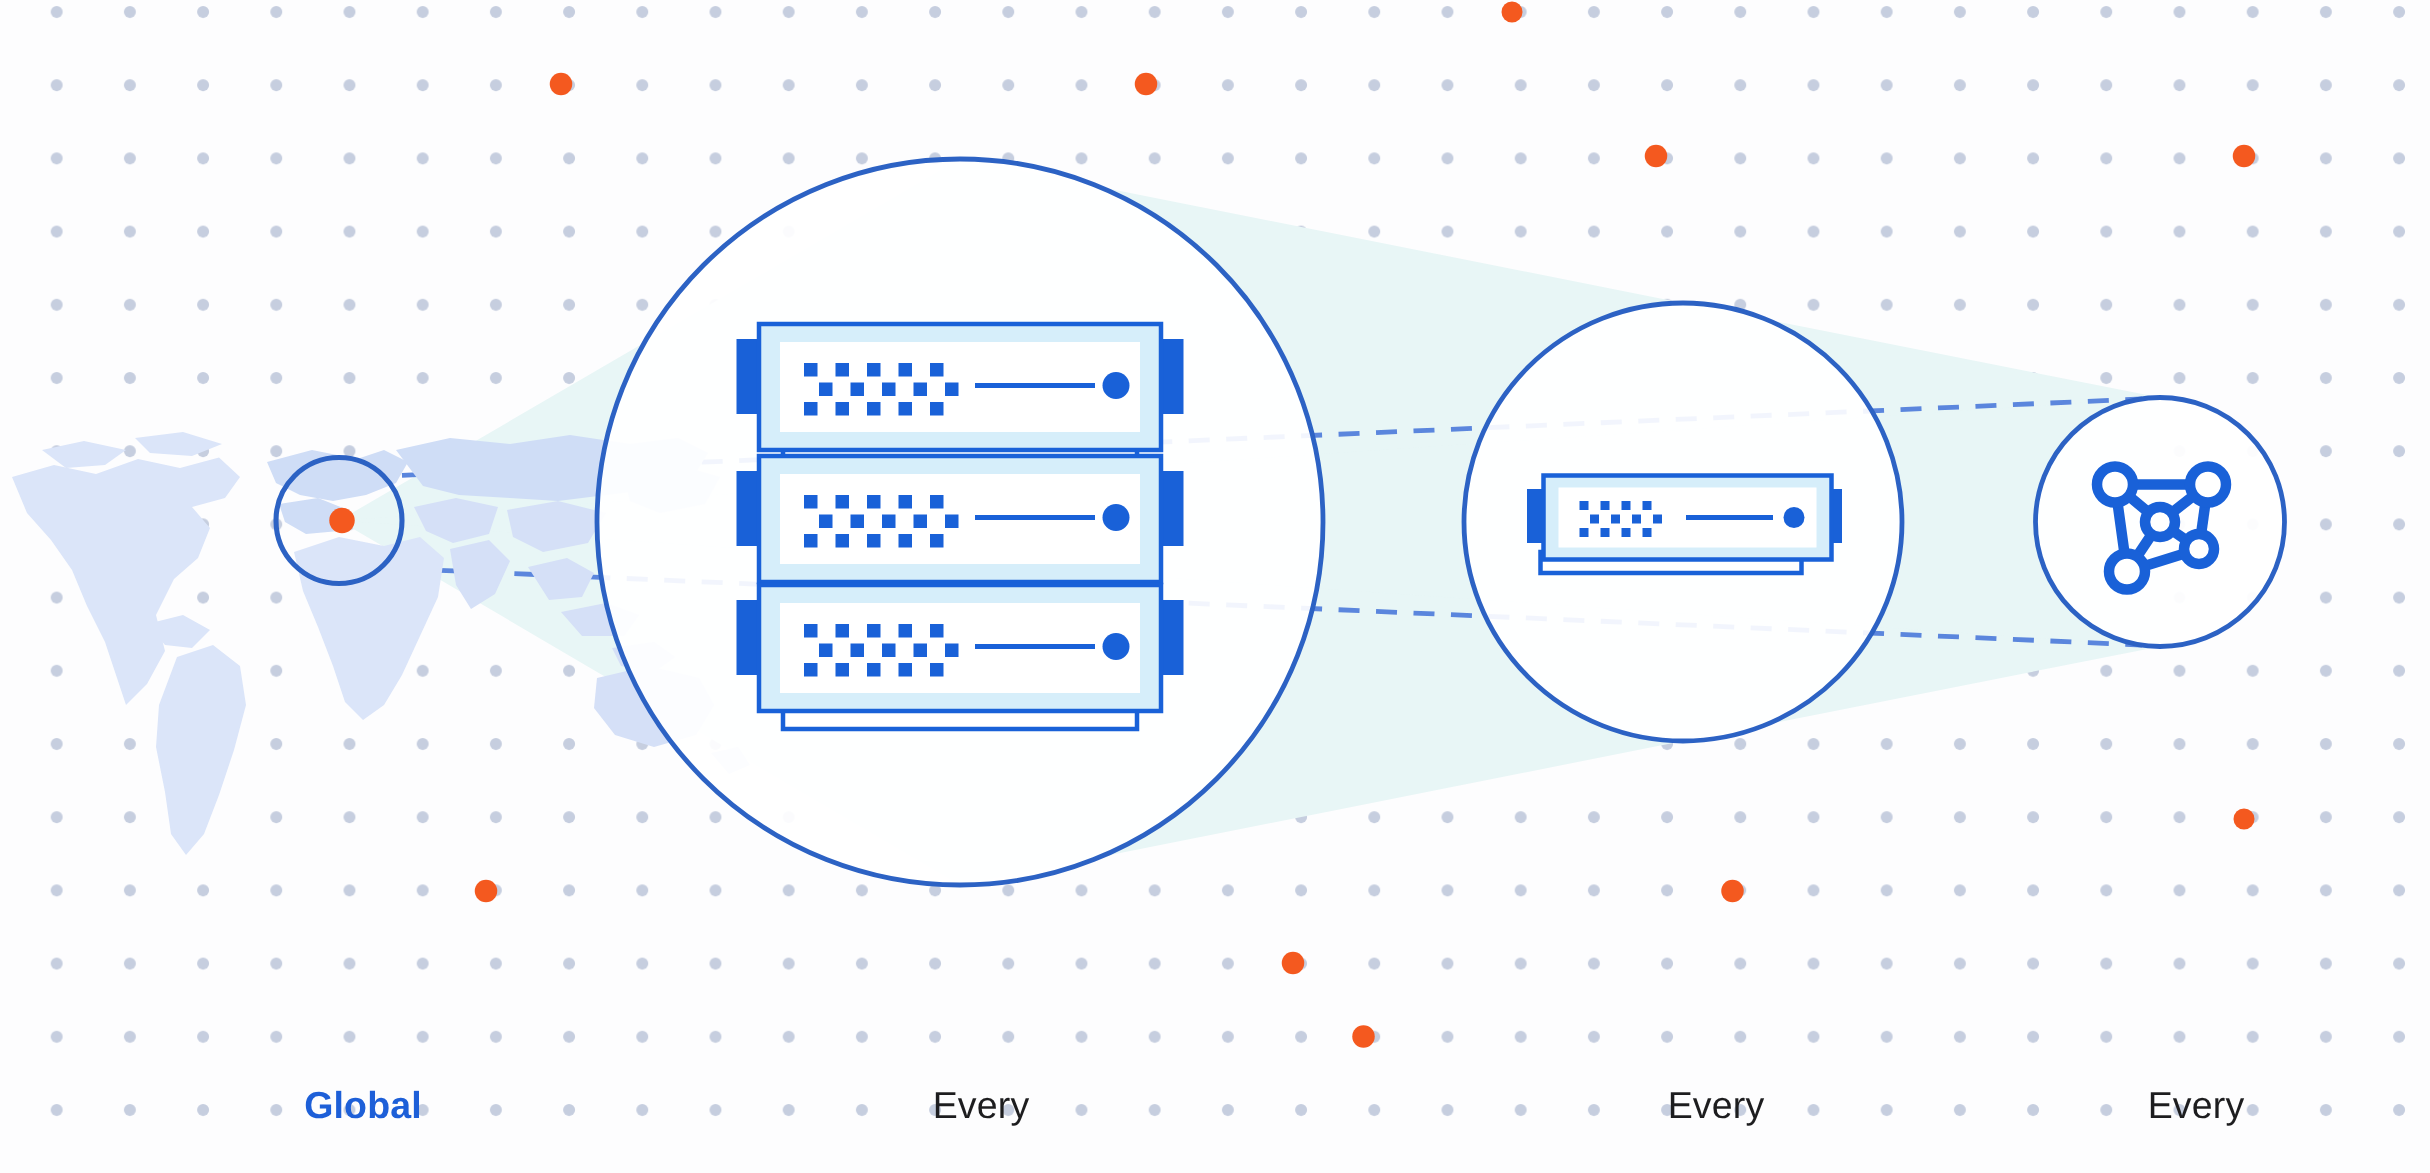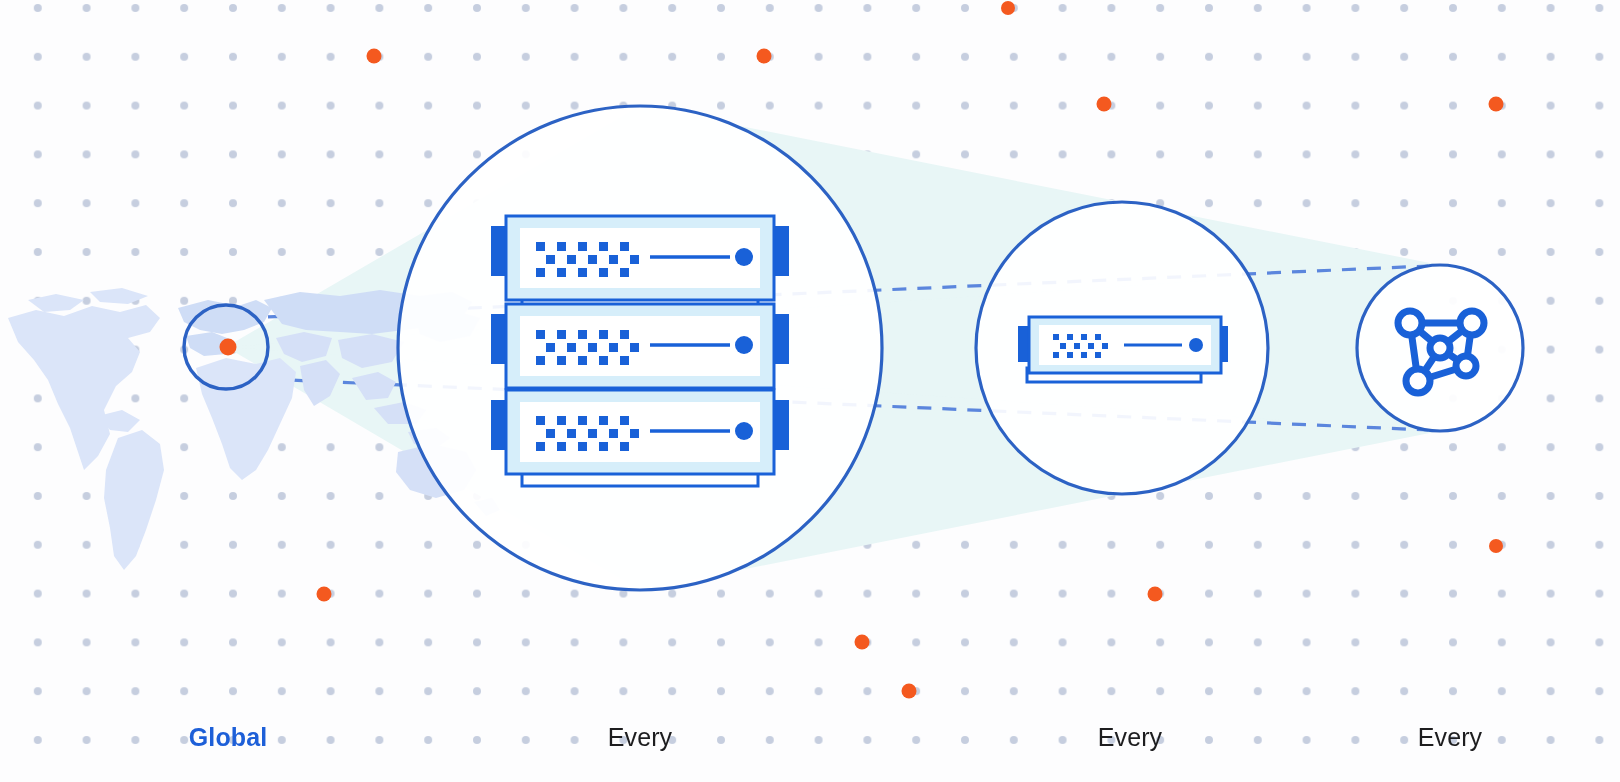--- a/index.html
+++ b/index.html
@@ -19,21 +19,21 @@
   }
   #bg-svg, #art-svg {
     position: absolute;
     left: 0;
     top: 0;
     width: 1620px;
     height: 782px;
   }
   .labels {
     position: absolute;
-    left: 0;
+    left: 14px;
     top: 0;
     width: 1488px;
     height: 782px;
     pointer-events: none;
   }
   .label {
     position: absolute;
     text-align: center;
     font-size: 25px;
     line-height: 1.15;

